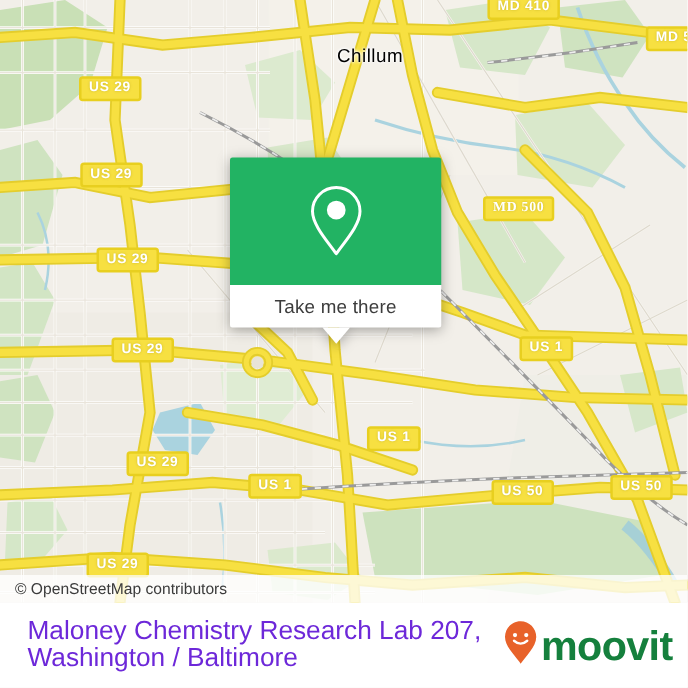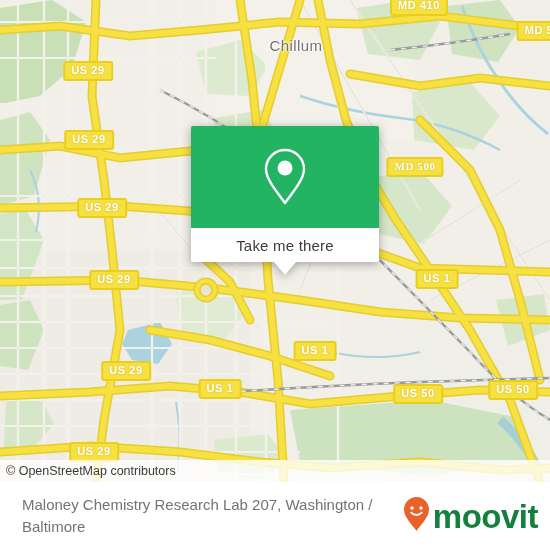--- a/index.html
+++ b/index.html
@@ -34,44 +34,44 @@
     line-height: 11px;
     white-space: nowrap;
     text-shadow: 0 0 2px rgba(120,105,0,.35);
     transform: translate(-50%, -50%);
   }
 
   
   .place-label {
     position: absolute;
     transform: translate(-50%, -50%);
-    color: #737373;
+    color: #000000;
     font-size: 15px;
     letter-spacing: .4px;
     white-space: nowrap;
     text-shadow: 0 0 3px #fff, 0 0 3px #fff, 0 0 2px #fff;
   }
 
   
   #attribution {
     position: absolute; left: 0; bottom: 0;
     width: 550px; height: 22px;
     background: rgba(255,255,255,.78);
     display: flex; align-items: center;
-    padding-left: 6px;
+    padding-left: 12px;
     font-size: 12.5px;
     color: #3b3b3b;
     white-space: nowrap;
   }
 
   
   #popup {
     position: absolute;
-    left: 191px; top: 126px;
-    width: 188px;
+    left: 184px; top: 126px;
+    width: 169px;
     filter: drop-shadow(0 2px 5px rgba(0,0,0,.33));
   }
   #popup-image {
     height: 102px;
     background: #22b363;
     border-radius: 2px 2px 0 0;
     display: flex; align-items: center; justify-content: center;
   }
   #popup-image svg { display: block; }
   #popup-action {
@@ -96,23 +96,23 @@
   
   #footer {
     position: absolute; left: 0; top: 482px;
     width: 550px; height: 68px;
     background: #ffffff;
     display: flex; align-items: center;
     padding: 0 12px 0 22px;
   }
   #footer-title {
     flex: 1 1 auto;
-    font-size: 15px;
+    font-size: 21px;
     line-height: 22px;
-    color: #737373;
+    color: #6d28d9;
     padding-right: 8px;
   }
   #footer-logo {
     flex: 0 0 auto;
     display: flex; align-items: center;
     gap: 3px;
   }
   #footer-logo .wordmark {
     font-size: 33px;
     line-height: 33px;

